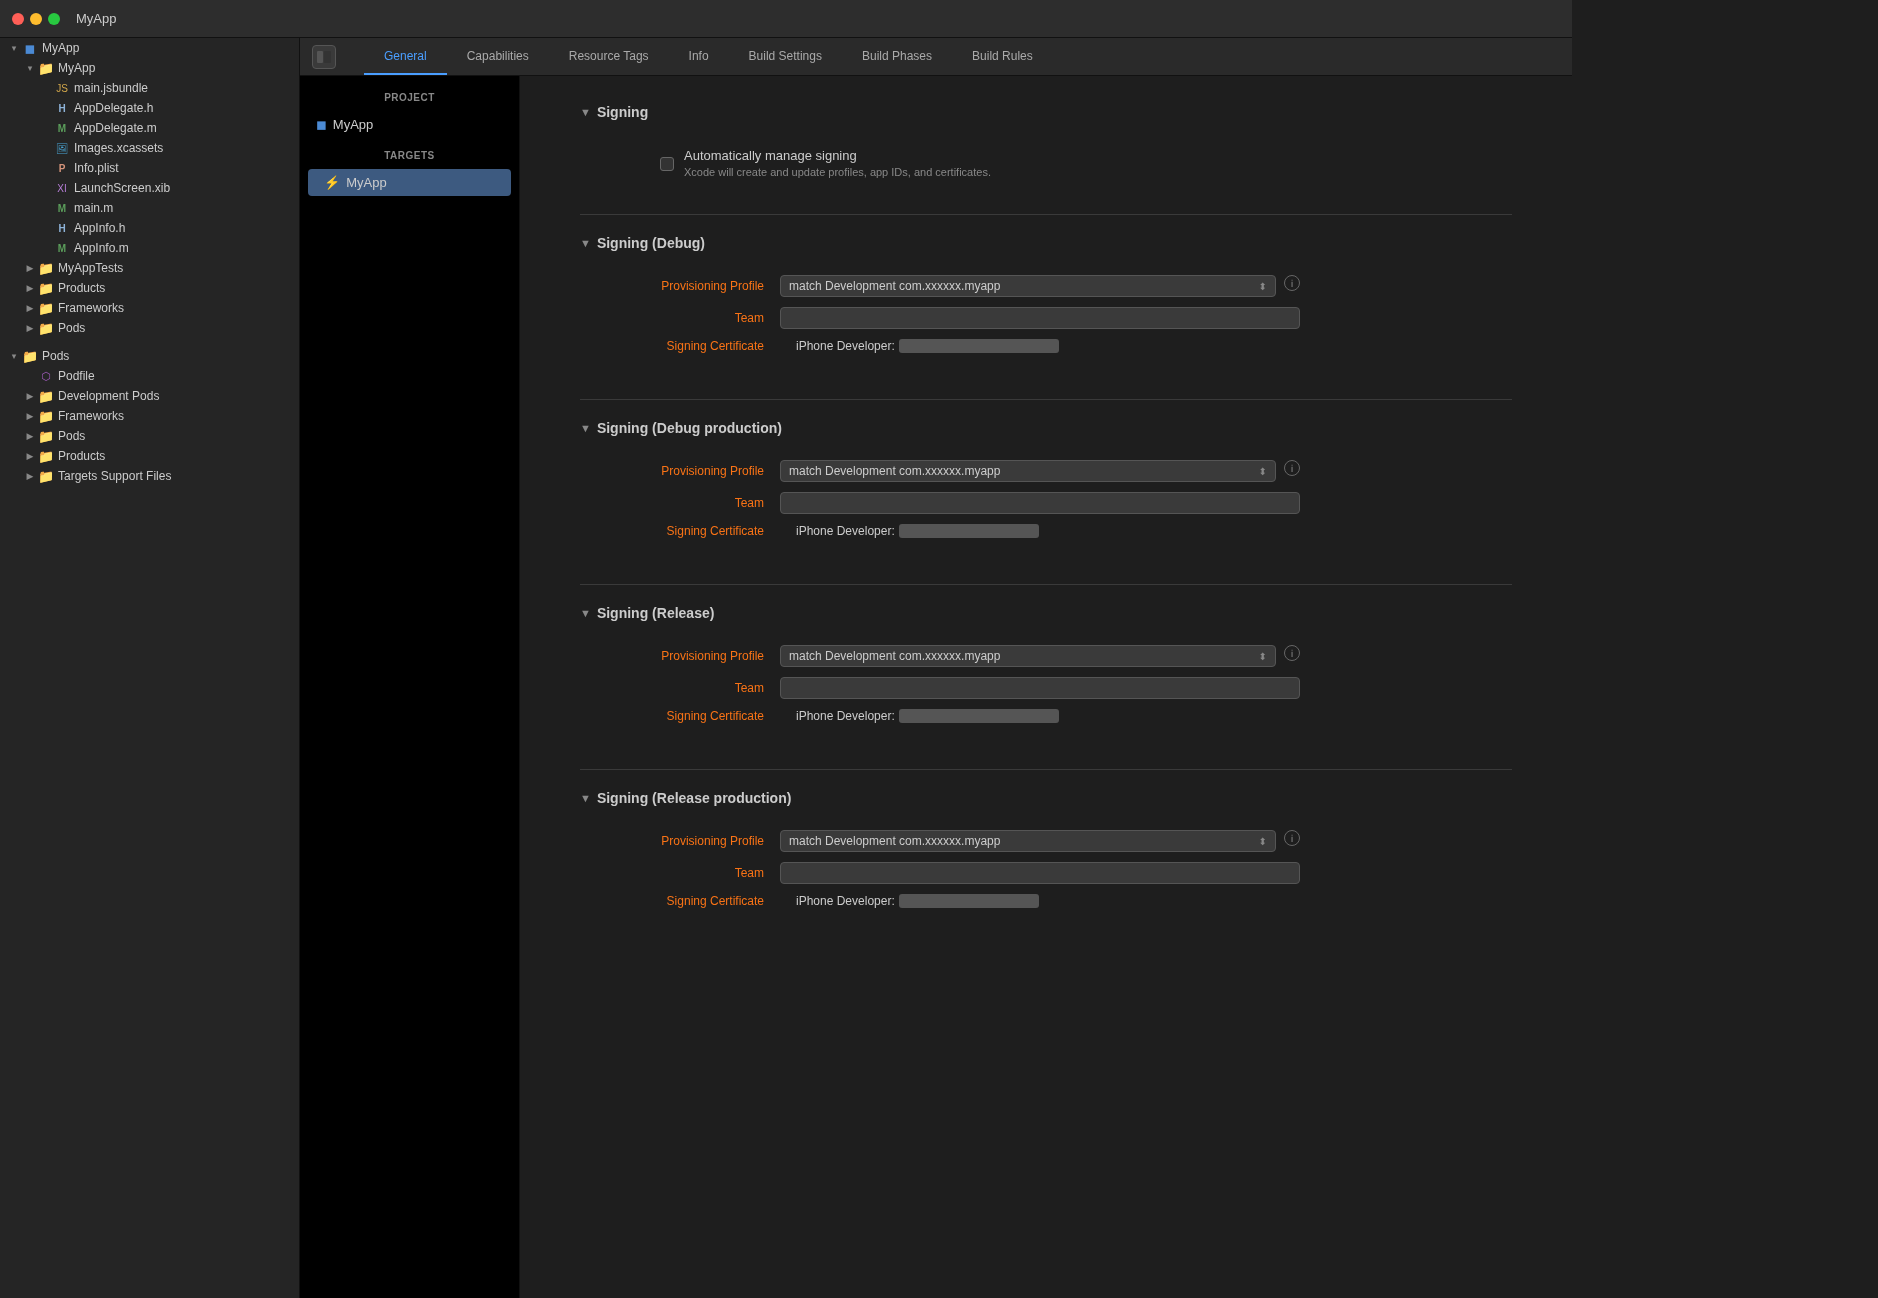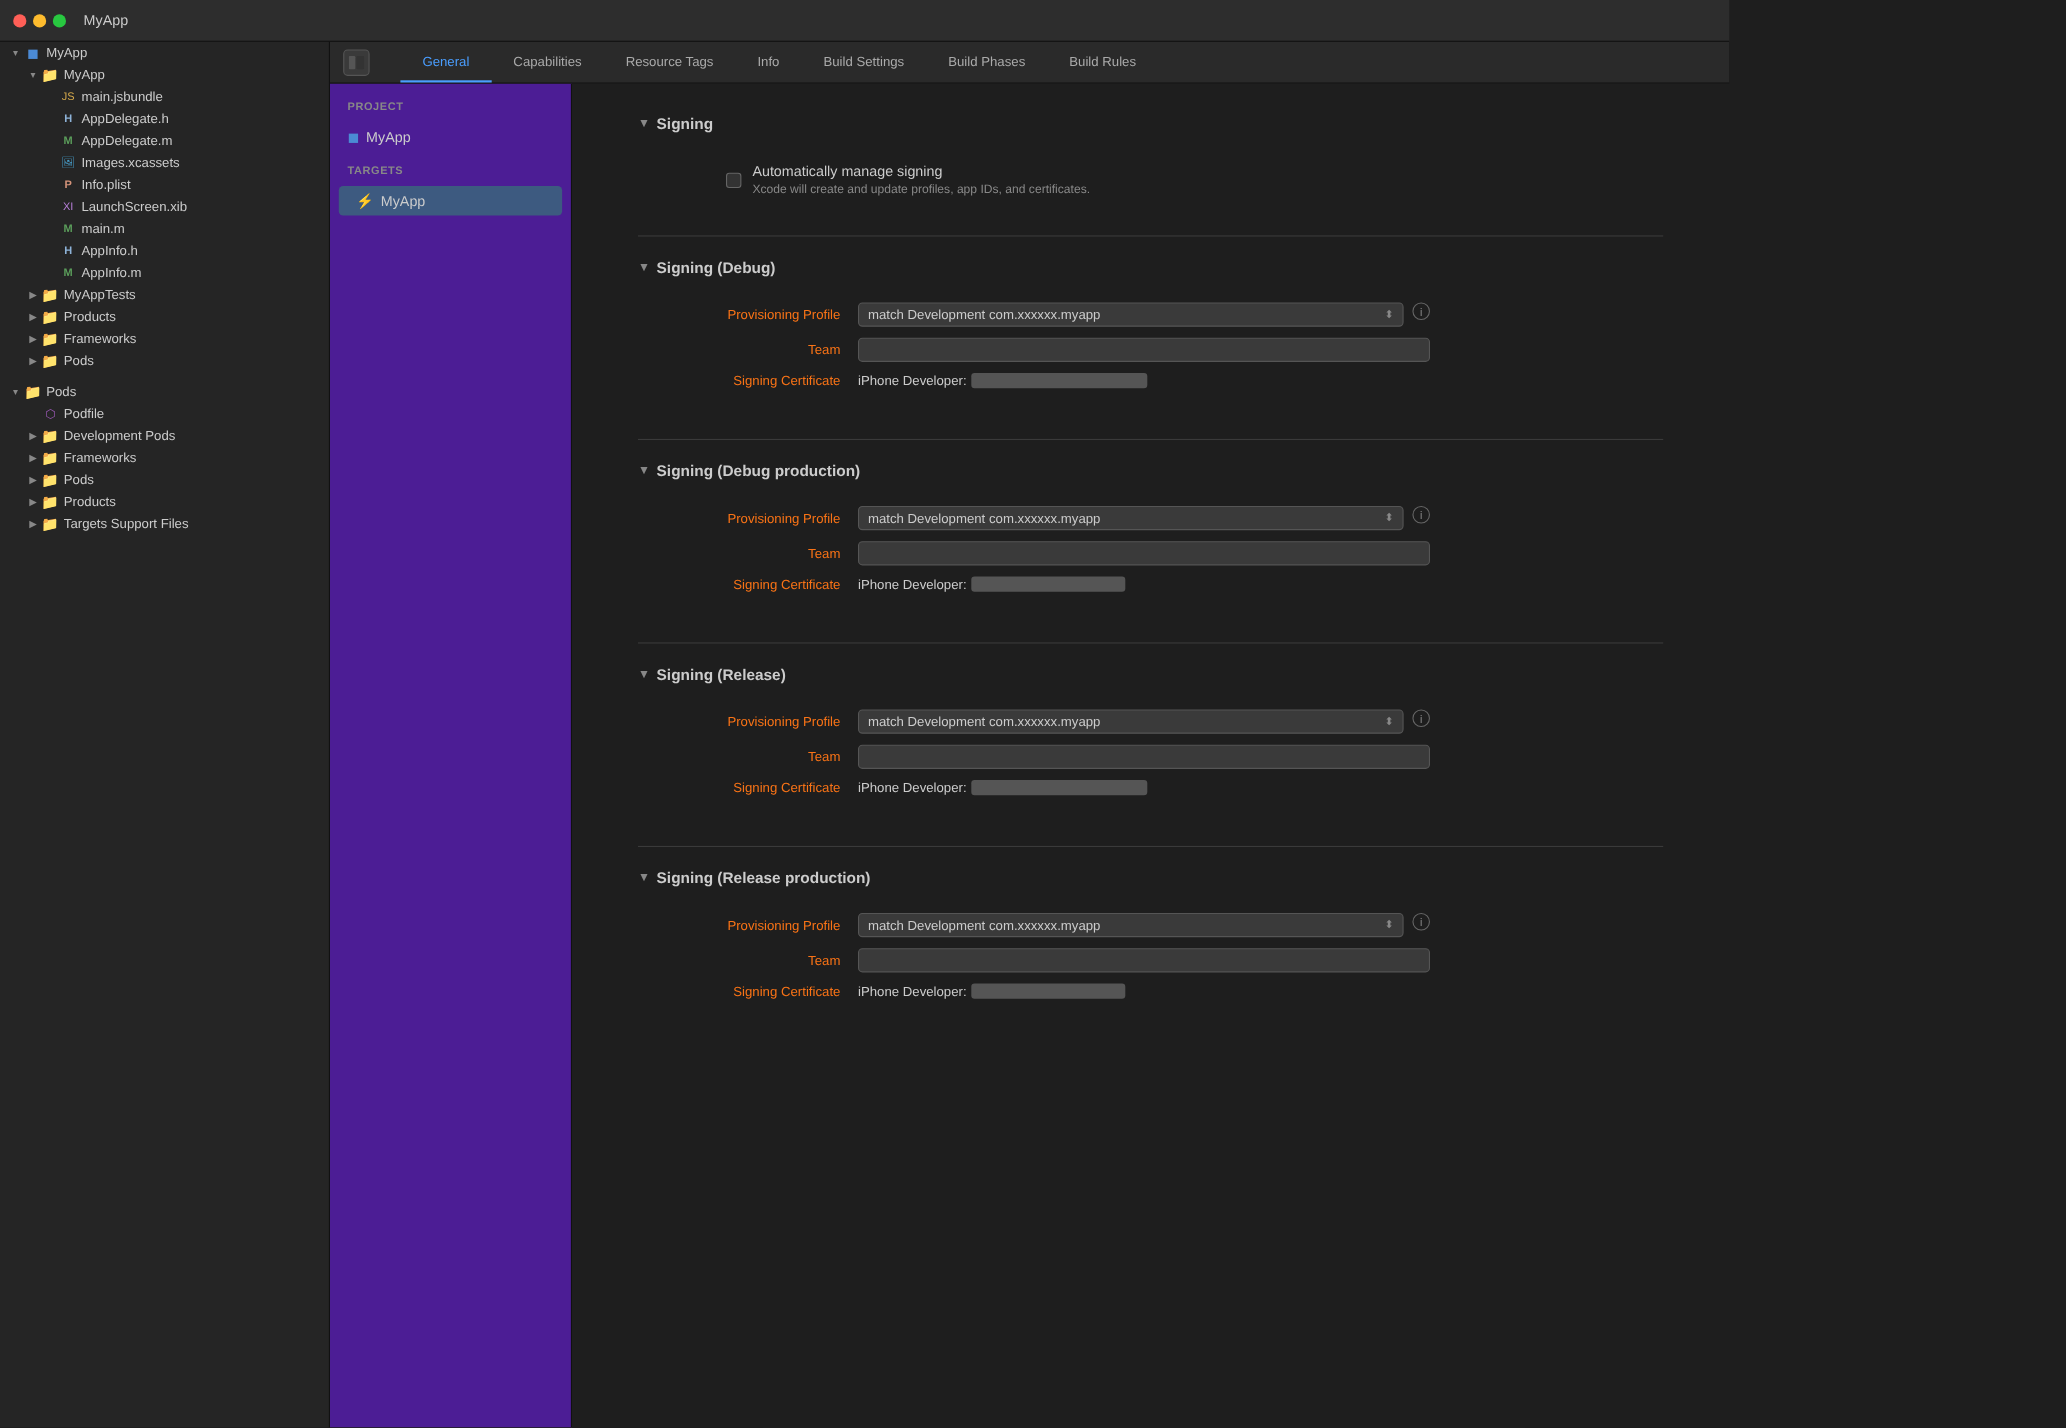--- a/index.html
+++ b/index.html
@@ -297,20 +297,21 @@
       height: 22px;
       background: #3a3a3a;
       border: 1px solid #555;
       border-radius: 4px;
     }
     .cert-value {
       font-size: 12px;
       color: #cccccc;
       display: flex;
       align-items: center;
+      margin-left: 16px;
     }
     .cert-label-text {
       margin-right: 4px;
     }
     .cert-redacted {
       display: inline-block;
       height: 14px;
       width: 160px;
       background: #555;
       border-radius: 3px;
@@ -499,21 +500,21 @@
             <span>Build Phases</span>
           </div>
           <div class="tab-item">
             <span>Build Rules</span>
           </div>
         </div>
       </div>
 
       <div style="display:flex;flex:1;overflow:hidden;">
 
-        <div style="width:220px;background:#4c1d95;border-right:1px solid #111;flex-shrink:0;padding:16px 0;">
+        <div style="width:220px;background:#000000;border-right:1px solid #111;flex-shrink:0;padding:16px 0;text-align:center;">
           <div style="font-size:10px;color:#888;padding:0 16px 8px 16px;font-weight:600;letter-spacing:0.5px;">PROJECT</div>
           <div style="display:flex;align-items:center;padding:6px 16px;cursor:pointer;">
             <span style="color:#4b8ad4;font-size:13px;margin-right:6px;">◼</span>
             <span style="font-size:13px;color:#cccccc;">MyApp</span>
           </div>
           <div style="font-size:10px;color:#888;padding:12px 16px 8px 16px;font-weight:600;letter-spacing:0.5px;">TARGETS</div>
           <div style="display:flex;align-items:center;padding:6px 16px;cursor:pointer;background:#3d5a80;border-radius:4px;margin:0 8px;">
             <span style="color:#ff8c42;font-size:13px;margin-right:6px;">⚡</span>
             <span style="font-size:13px;color:#cccccc;">MyApp</span>
           </div>

